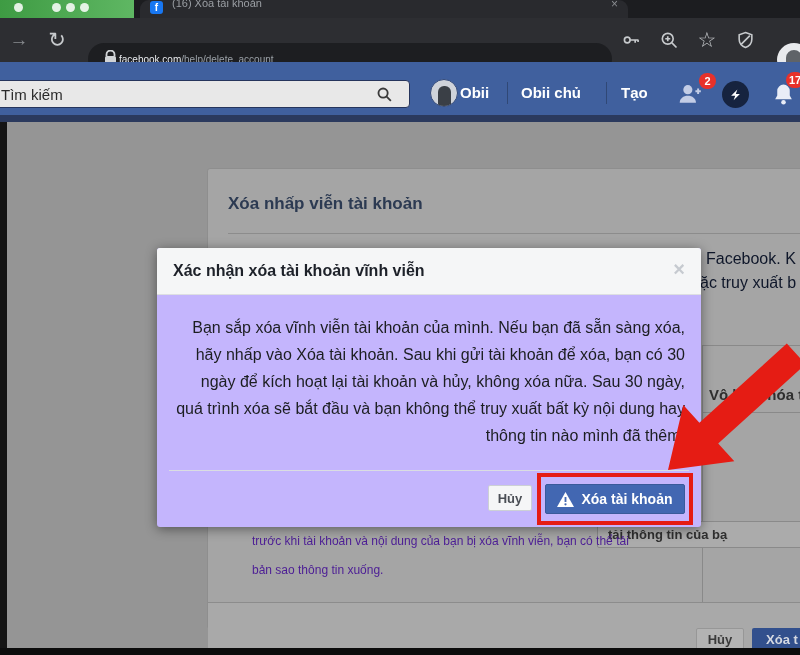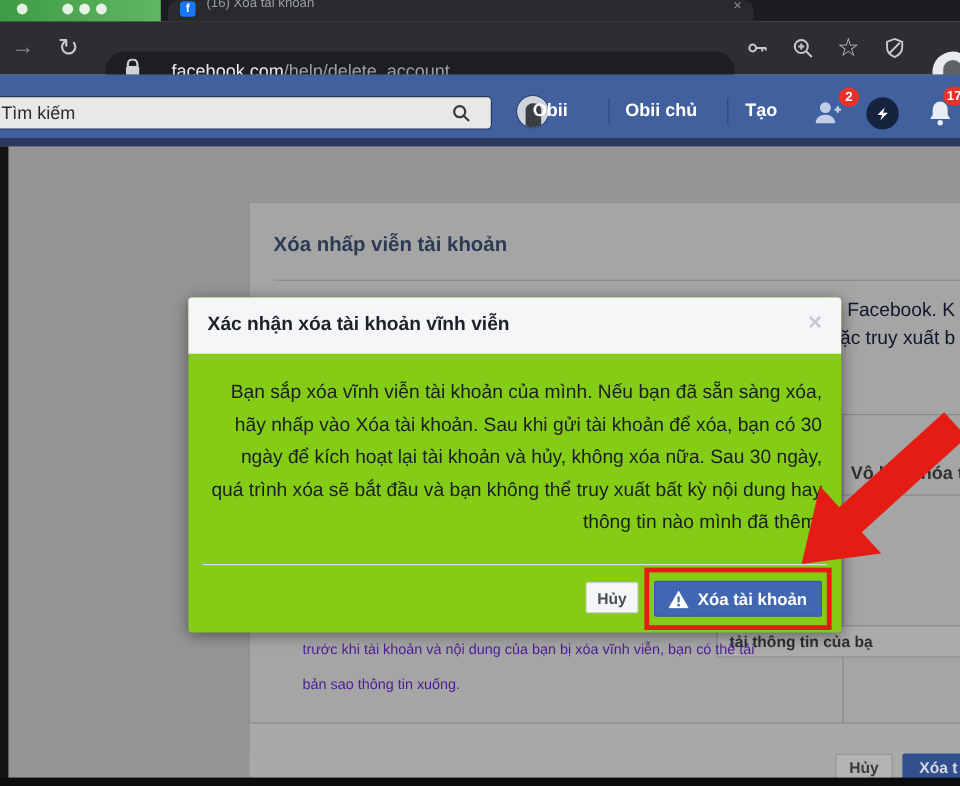--- a/index.html
+++ b/index.html
@@ -17,21 +17,21 @@
     background:#292a2e; border-radius:9px 9px 0 0; overflow:hidden; }
   .favicon { position:absolute; left:10px; top:1px; width:13px; height:13px; border-radius:3px;
     background:#1877f2; color:#fff; font-size:10px; font-weight:bold; text-align:center; line-height:13px; }
   .tab-title { position:absolute; left:32px; top:-3px; width:300px; color:#9b9fa4; font-size:11px; white-space:nowrap; }
   .tab-close { position:absolute; right:10px; top:-3px; color:#8a8d91; font-size:12px; }
   .toolbar { position:absolute; left:0; top:18px; width:800px; height:44px; background:#2d2e32; }
   .nav-ico { position:absolute; top:0; height:44px; display:flex; align-items:center; justify-content:center;
     color:#c7cacd; font-size:19px; width:34px; }
   .urlbar { position:absolute; left:88px; top:25px; width:524px; height:32px; background:#1d1e21;
     border-radius:16px; display:flex; align-items:center; padding-left:16px; }
-  .url-text { font-size:15px; color:#e8eaed; margin-left:26px; white-space:nowrap; }
+  .url-text { font-size:10px; color:#e8eaed; margin-left:2px; white-space:nowrap; }
   .url-text .path { color:#9aa0a6; }
   .tool-right { position:absolute; top:0; height:44px; display:flex; align-items:center; justify-content:center; width:36px; }
   .avatar-browser { position:absolute; left:777px; top:25px; width:34px; height:34px; border-radius:50%;
     background:#e8eaed; overflow:hidden; }
   .avatar-browser::after { content:""; position:absolute; left:9px; top:7px; width:16px; height:22px;
     border-radius:8px 8px 0 0; background:#5f6368; }
   
   .fb-header { position:absolute; left:0; top:62px; width:800px; height:53px; background:#40609e; }
   .fb-dim-strip { position:absolute; left:0; top:115px; width:800px; height:7px; background:#2b3a5e; }
   .fb-search { position:absolute; left:-14px; top:18px; width:424px; height:28px; background:#e8e8e8;
@@ -66,21 +66,21 @@
     line-height:25px; padding-left:10px; white-space:nowrap; overflow:hidden; }
   .bg-paragraph { position:absolute; left:252px; top:527px; width:396px; font-size:12px; line-height:29px; color:#4c1d95; }
   .bg-footer-divider { position:absolute; left:208px; top:602px; width:592px; height:1px; background:#8c8c8c; }
   .bg-footer { position:absolute; left:208px; top:603px; width:592px; height:45px; background:#a9a9a9; }
   .bg-cancel { position:absolute; left:696px; top:628px; width:48px; height:24px; background:#b3b3b3;
     border:1px solid #979797; border-radius:2px; font-size:13px; font-weight:bold; color:#3a3a3a;
     text-align:center; line-height:22px; }
   .bg-delete { position:absolute; left:752px; top:628px; width:60px; height:24px; background:#32508d;
     border-radius:2px; font-size:13px; font-weight:bold; color:#d5d9e2; text-align:center; line-height:24px; }
   
-  .modal { position:absolute; left:157px; top:248px; width:544px; height:279px; background:#84cc16;
+  .modal { position:absolute; left:157px; top:248px; width:544px; height:279px; background:#c4b5fd;
     border-radius:3px; box-shadow:0 2px 12px rgba(0,0,0,.45); z-index:20; }
   .modal-header { position:absolute; left:0; top:0; width:100%; height:47px; background:#f5f6f7;
     border-bottom:1px solid #dddfe2; border-radius:3px 3px 0 0; }
   .modal-title { position:absolute; left:16px; top:14px; font-size:16px; font-weight:bold; color:#1d2129; }
   .modal-close { position:absolute; right:16px; top:10px; font-size:20px; font-weight:bold; color:#c6cad0; cursor:pointer; }
   .modal-body { position:absolute; left:16px; top:66px; width:512px; font-size:16px; line-height:27px; color:#1c1e21;text-align:right; }
   .modal-footer-divider { position:absolute; left:12px; top:222px; width:520px; height:1px; background:#dadde1; }
   .modal-cancel { position:absolute; left:331px; top:237px; width:44px; height:26px; background:#f5f6f7;
     border:1px solid #ccd0d5; border-radius:2px; font-size:13px; font-weight:bold; color:#4b4f56;
     font-family:"Liberation Sans",sans-serif; }
@@ -147,21 +147,21 @@
 
   <div class="fb-header">
     <input class="fb-search" placeholder="Tìm kiếm" style="">
     <span class="search-ico">
       <svg width="17" height="17" viewBox="0 0 24 24" fill="none" stroke="#3a3a3a" stroke-width="2.6">
           <circle cx="10" cy="10" r="6.5"></circle>
           <path d="M15 15l6 6"></path>
         </svg>
     </span>
     <div class="fb-avatar"></div>
-    <div class="fb-name" style="left:444px">Obii</div>
+    <div class="fb-name" style="left:460px">Obii</div>
     <div class="fb-div" style="left:507px"></div>
     <div class="fb-name" style="left:521px">Obii chủ</div>
     <div class="fb-div" style="left:606px"></div>
     <div class="fb-name" style="left:621px">Tạo</div>
     <div class="hdr-ico" style="left:675px">
       <svg width="26" height="26" viewBox="0 0 24 24" fill="#c3cde6">
           <circle cx="10" cy="8" r="4.2"></circle>
           <path d="M2.5 20c0-4 3.4-6.5 7.5-6.5s7.5 2.5 7.5 6.5z"></path>
           <path d="M17 9.5h5M19.5 7v5" stroke="#c3cde6" stroke-width="1.8"></path>
         </svg>

